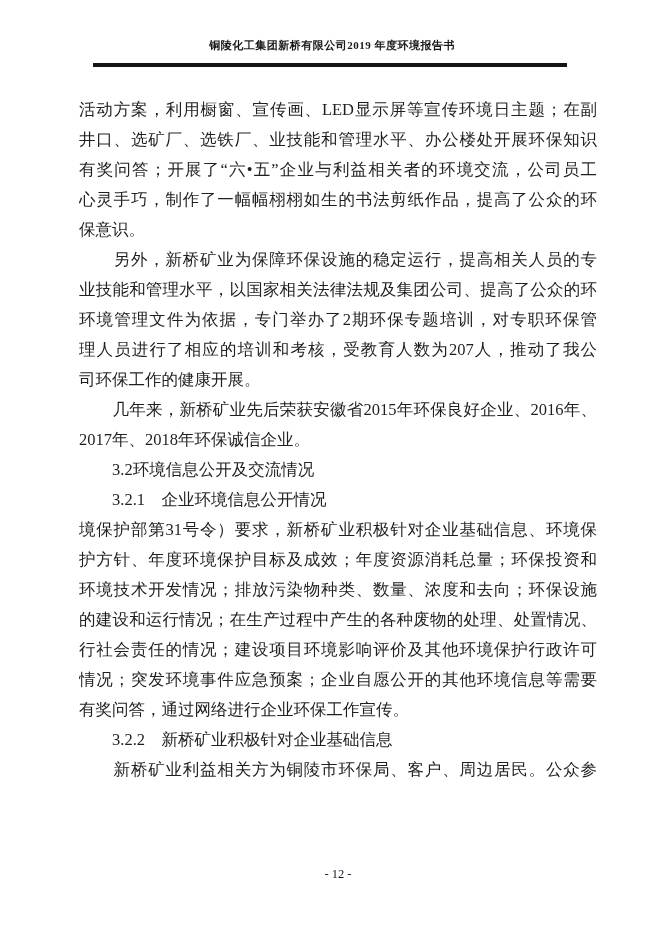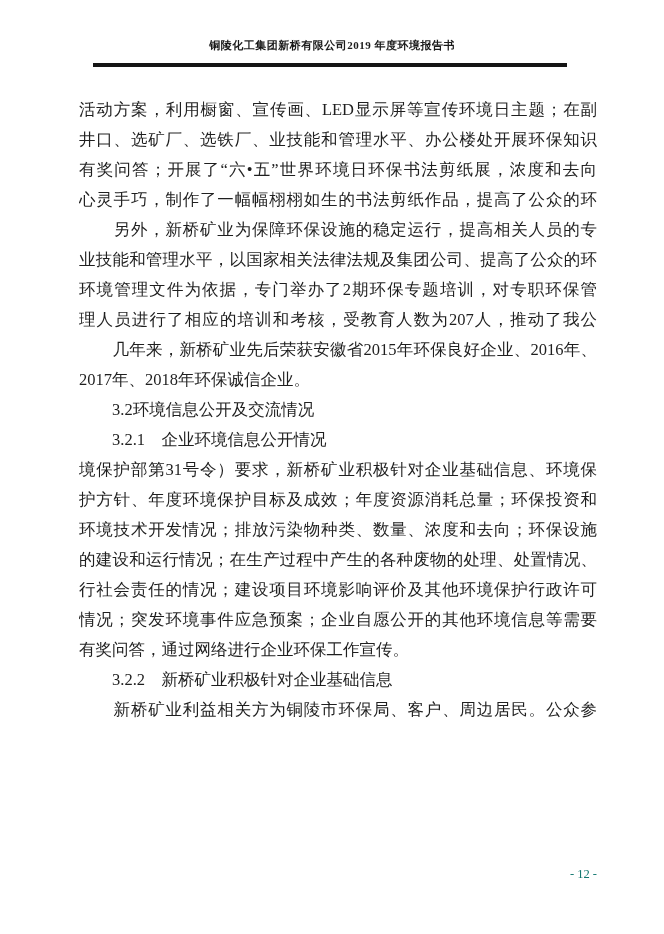--- a/index.html
+++ b/index.html
@@ -55,40 +55,42 @@
     text-align-last: justify;
   }
   .line.l {
     text-align: left;
   }
   .page-number {
     position: absolute;
     top: 867px;
     left: 79px;
     width: 518px;
-    text-align: right;
+    text-align: center;
     font-size: 12.5px;
-    color: #0f766e;
+    color: #0f172a;
   }
 </style>
 </head>
 <body>
 
 <div class="page">
   <div class="header-title">铜陵化工集团新桥有限公司2019 年度环境报告书</div>
   <div class="header-rule"></div>
   <div class="doc-body" id="lines">
       <div class="line j">活动方案，利用橱窗、宣传画、LED显示屏等宣传环境日主题；在副</div>
       <div class="line j">井口、选矿厂、选铁厂、业技能和管理水平、办公楼处开展环保知识</div>
-      <div class="line j">有奖问答；开展了“六•五”世界环境日环保书法剪纸展，浓度和去向</div>
+      <div class="line j">有奖问答；开展了“六•五”企业与利益相关者的环境交流，公司员工</div>
       <div class="line j">心灵手巧，制作了一幅幅栩栩如生的书法剪纸作品，提高了公众的环</div>
+      <div class="line l">保意识。</div>
       <div class="line j">　　另外，新桥矿业为保障环保设施的稳定运行，提高相关人员的专</div>
       <div class="line j">业技能和管理水平，以国家相关法律法规及集团公司、提高了公众的环</div>
       <div class="line j">环境管理文件为依据，专门举办了2期环保专题培训，对专职环保管</div>
       <div class="line j">理人员进行了相应的培训和考核，受教育人数为207人，推动了我公</div>
+      <div class="line l">司环保工作的健康开展。</div>
       <div class="line j">　　几年来，新桥矿业先后荣获安徽省2015年环保良好企业、2016年、</div>
       <div class="line l">2017年、2018年环保诚信企业。</div>
       <div class="line l">　　3.2环境信息公开及交流情况</div>
       <div class="line l">　　3.2.1　企业环境信息公开情况</div>
       <div class="line j">境保护部第31号令）要求，新桥矿业积极针对企业基础信息、环境保</div>
       <div class="line j">护方针、年度环境保护目标及成效；年度资源消耗总量；环保投资和</div>
       <div class="line j">环境技术开发情况；排放污染物种类、数量、浓度和去向；环保设施</div>
       <div class="line j">的建设和运行情况；在生产过程中产生的各种废物的处理、处置情况、</div>
       <div class="line j">行社会责任的情况；建设项目环境影响评价及其他环境保护行政许可</div>
       <div class="line j">情况；突发环境事件应急预案；企业自愿公开的其他环境信息等需要</div>

